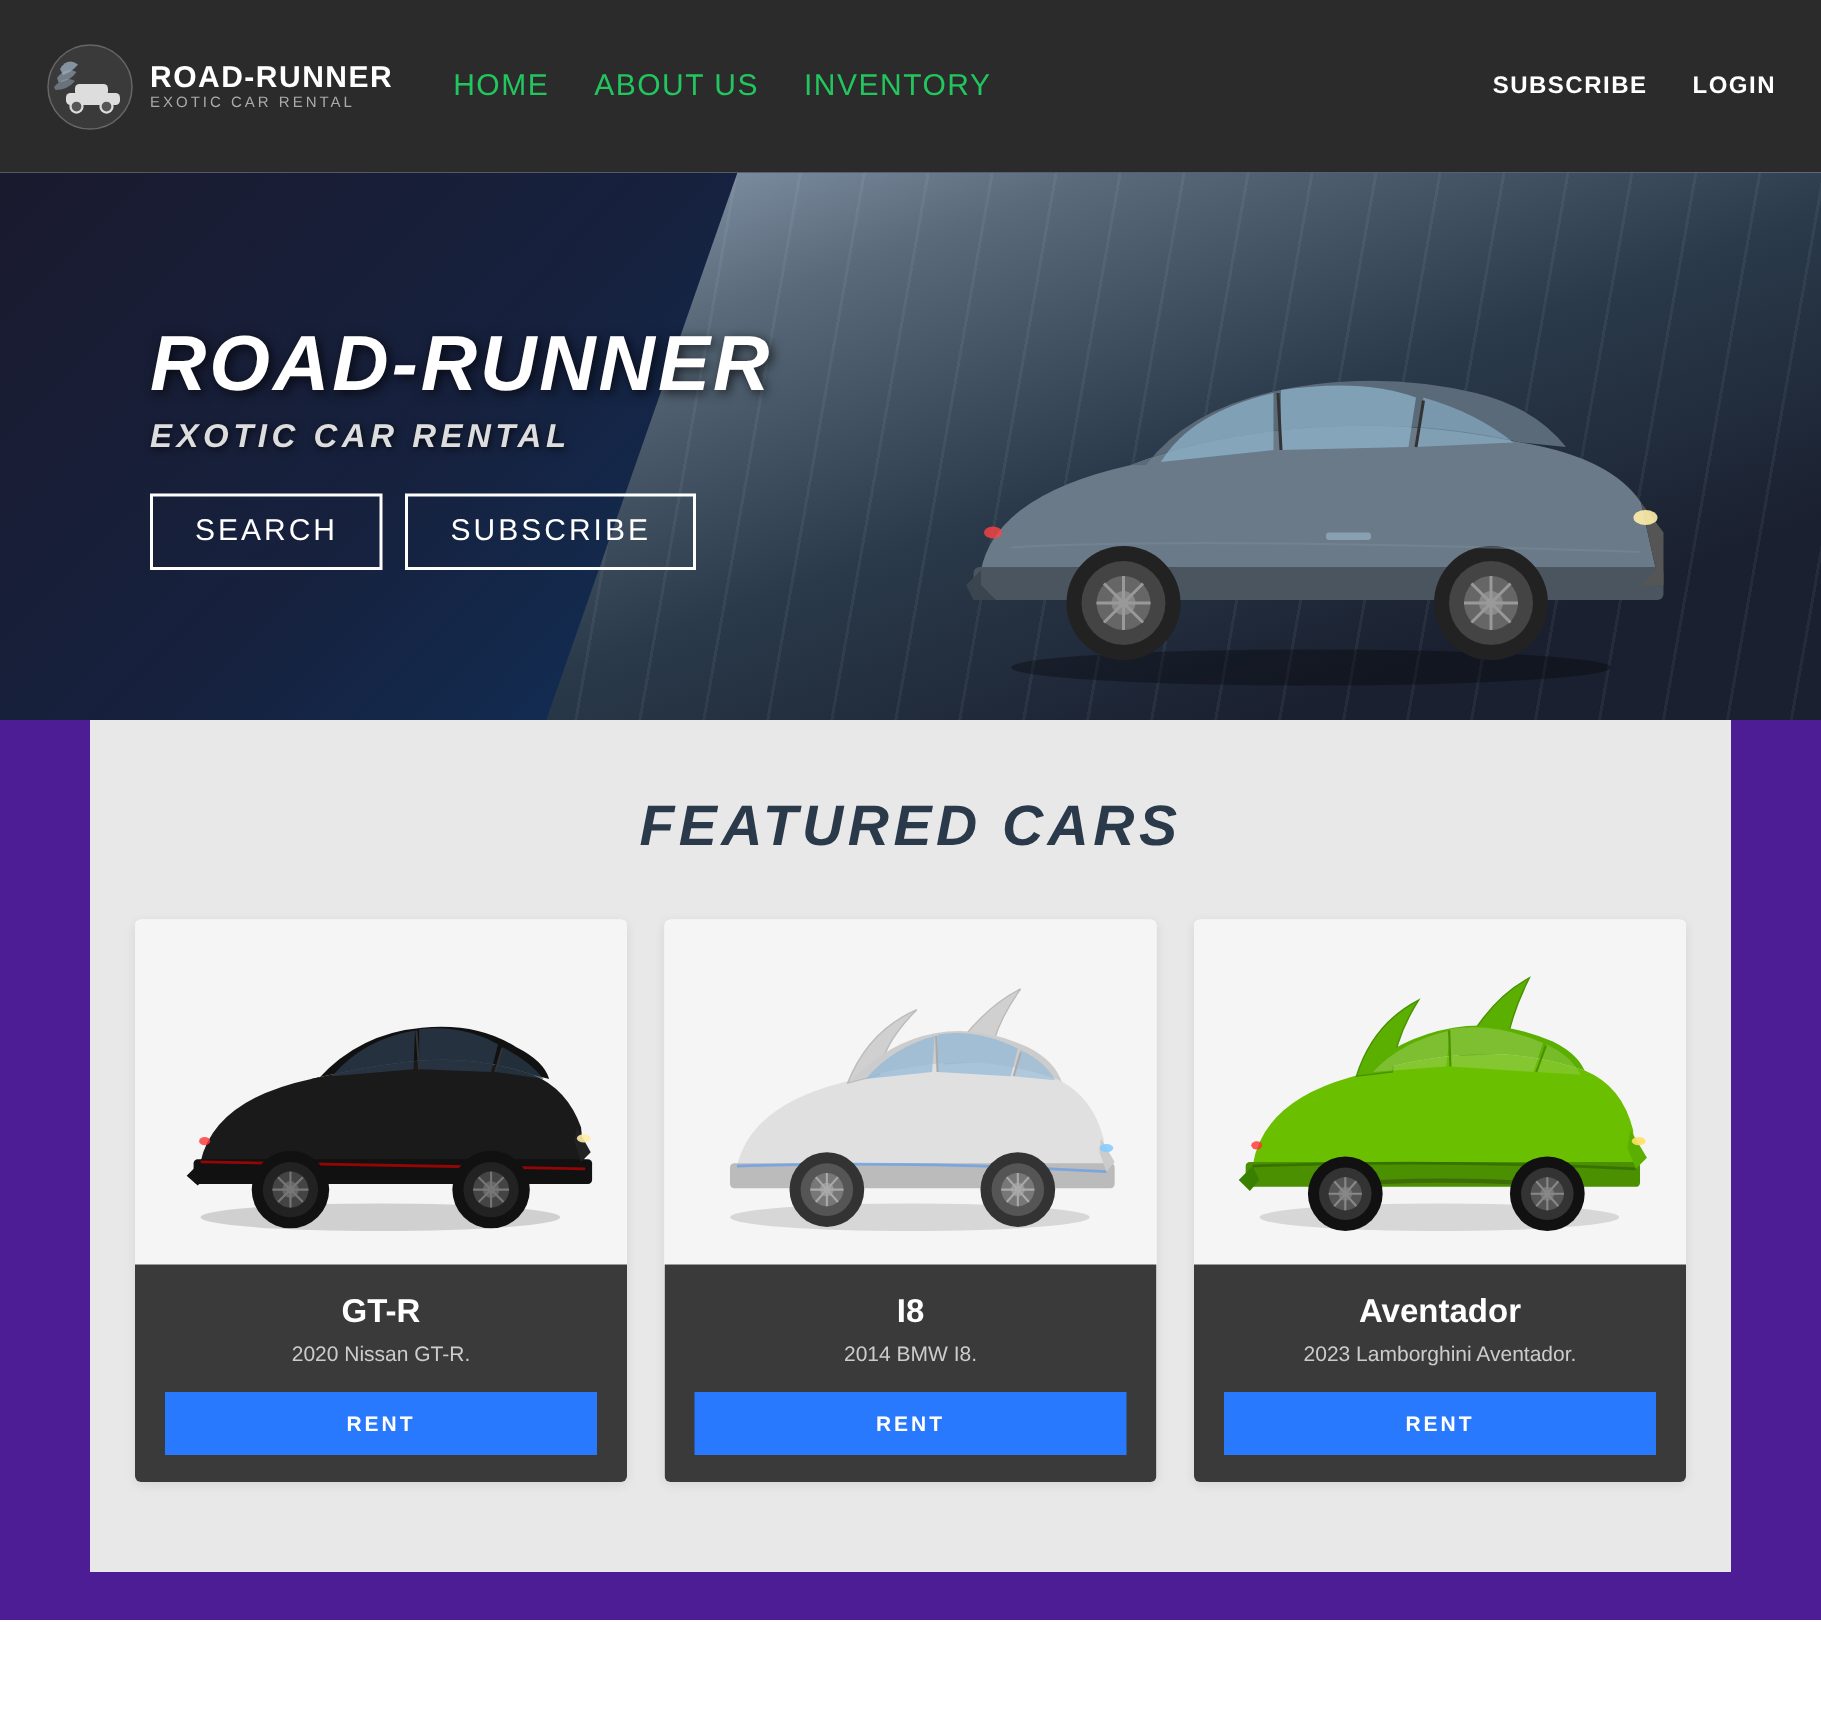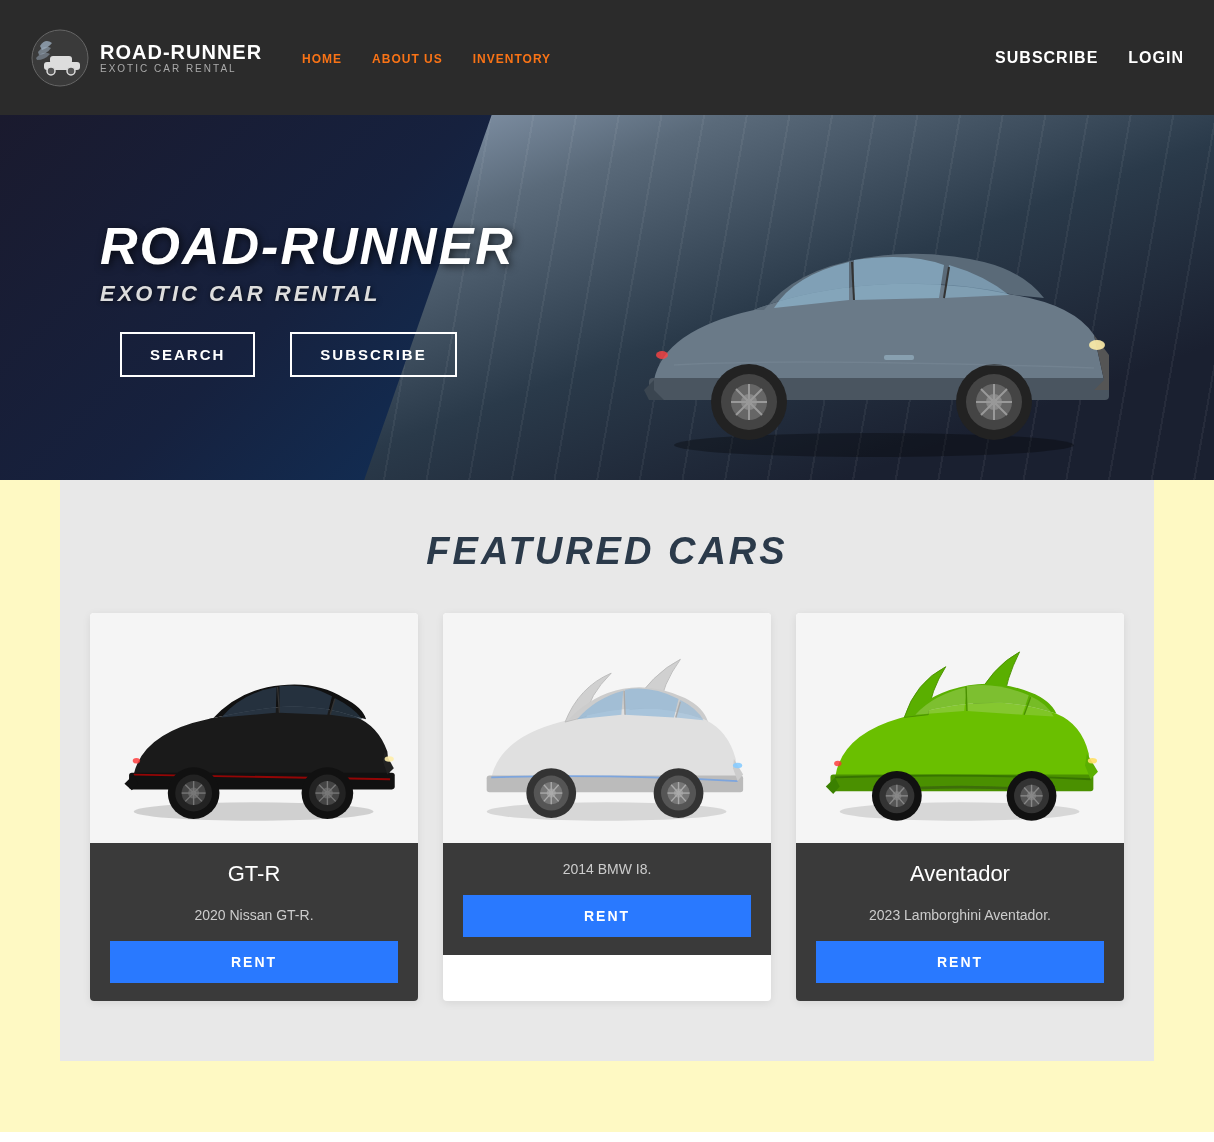--- a/index.html
+++ b/index.html
@@ -40,24 +40,24 @@
       font-size: 10px;
       letter-spacing: 2px;
       text-transform: uppercase;
     }
     .nav-links {
       display: flex;
       gap: 30px;
       list-style: none;
     }
     .nav-links a {
-      color: #f97316;
+      color: #22c55e;
       text-decoration: none;
-      font-size: 12px;
-      font-weight: 700;
+      font-size: 20px;
+      font-weight: 400;
       letter-spacing: 1px;
       text-transform: uppercase;
     }
     .nav-right {
       margin-left: auto;
       display: flex;
       gap: 30px;
     }
     .nav-right a {
       color: #fff;
@@ -135,30 +135,29 @@
       margin-bottom: 25px;
       margin-top: 5px;
       text-shadow: 1px 1px 5px rgba(0,0,0,0.7);
     }
     .hero-buttons {
       display: flex;
       gap: 15px;
     }
     .btn-hero {
       padding: 12px 28px;
-      font-size: 15px;
-      font-weight: 700;
+      font-size: 20px;
+      font-weight: 400;
       letter-spacing: 2px;
       text-transform: uppercase;
       border: 2px solid #fff;
       background: transparent;
       color: #fff;
       cursor: pointer;
       transition: background 0.2s;
-      margin-left: 20px;
     }
 
     
     .featured-section {
       background: #e8e8e8;
       padding: 50px 30px 60px;
       margin: 0 30px;
     }
     .featured-title {
       text-align: center;
@@ -191,23 +190,23 @@
       justify-content: center;
       overflow: hidden;
     }
     .car-info {
       background: #3a3a3a;
       padding: 18px 20px;
     }
     .car-name {
       color: #fff;
       font-size: 22px;
-      font-weight: 400;
+      font-weight: 700;
       text-align: center;
-      margin-bottom: 20px;
+      margin-bottom: 7px;
     }
     .car-desc {
       color: #ccc;
       font-size: 14px;
       text-align: center;
       margin-bottom: 18px;
     }
     .btn-rent {
       display: block;
       width: 100%;
@@ -317,21 +316,21 @@
   <div class="hero-content">
     <h1 class="hero-title">ROAD-RUNNER</h1>
     <p class="hero-subtitle">EXOTIC CAR RENTAL</p>
     <div class="hero-buttons">
       <button class="btn-hero">SEARCH</button>
       <button class="btn-hero">SUBSCRIBE</button>
     </div>
   </div>
 </section>
 
-<div style="background:#fef9c3; padding: 0 30px 71px;">
+<div style="background:#4c1d95; padding: 0 30px 32px;">
   <section class="featured-section">
     <h2 class="featured-title">FEATURED CARS</h2>
 
     <div class="cars-grid">
 
       <div class="car-card">
         <div class="car-image-area">
           <svg viewBox="0 0 320 210" fill="none" xmlns="http://www.w3.org/2000/svg" style="width:90%;height:90%;">
             <ellipse cx="160" cy="195" rx="130" ry="10" fill="rgba(0,0,0,0.15)"></ellipse>
 
@@ -421,20 +420,21 @@
             <circle cx="238" cy="175" r="12" fill="#777"></circle>
             <circle cx="238" cy="175" r="5" fill="#999"></circle>
             <circle cx="238" cy="175" r="2" fill="#bbb"></circle>
             <line x1="238" y1="163" x2="238" y2="187" stroke="#aaa" stroke-width="1.5"></line>
             <line x1="226" y1="175" x2="250" y2="175" stroke="#aaa" stroke-width="1.5"></line>
             <line x1="230" y1="166" x2="246" y2="184" stroke="#aaa" stroke-width="1.5"></line>
             <line x1="246" y1="166" x2="230" y2="184" stroke="#aaa" stroke-width="1.5"></line>
           </svg>
         </div>
         <div class="car-info">
+          <div class="car-name">I8</div>
           <div class="car-desc">2014 BMW I8.</div>
           <button class="btn-rent">RENT</button>
         </div>
       </div>
 
       <div class="car-card">
         <div class="car-image-area">
           <svg viewBox="0 0 320 210" fill="none" xmlns="http://www.w3.org/2000/svg" style="width:90%;height:90%;">
             <ellipse cx="160" cy="195" rx="130" ry="10" fill="rgba(0,0,0,0.12)"></ellipse>
 

